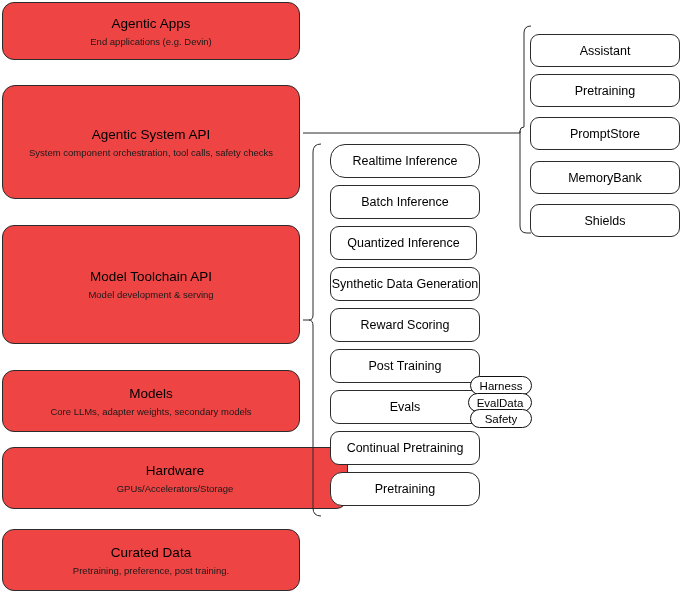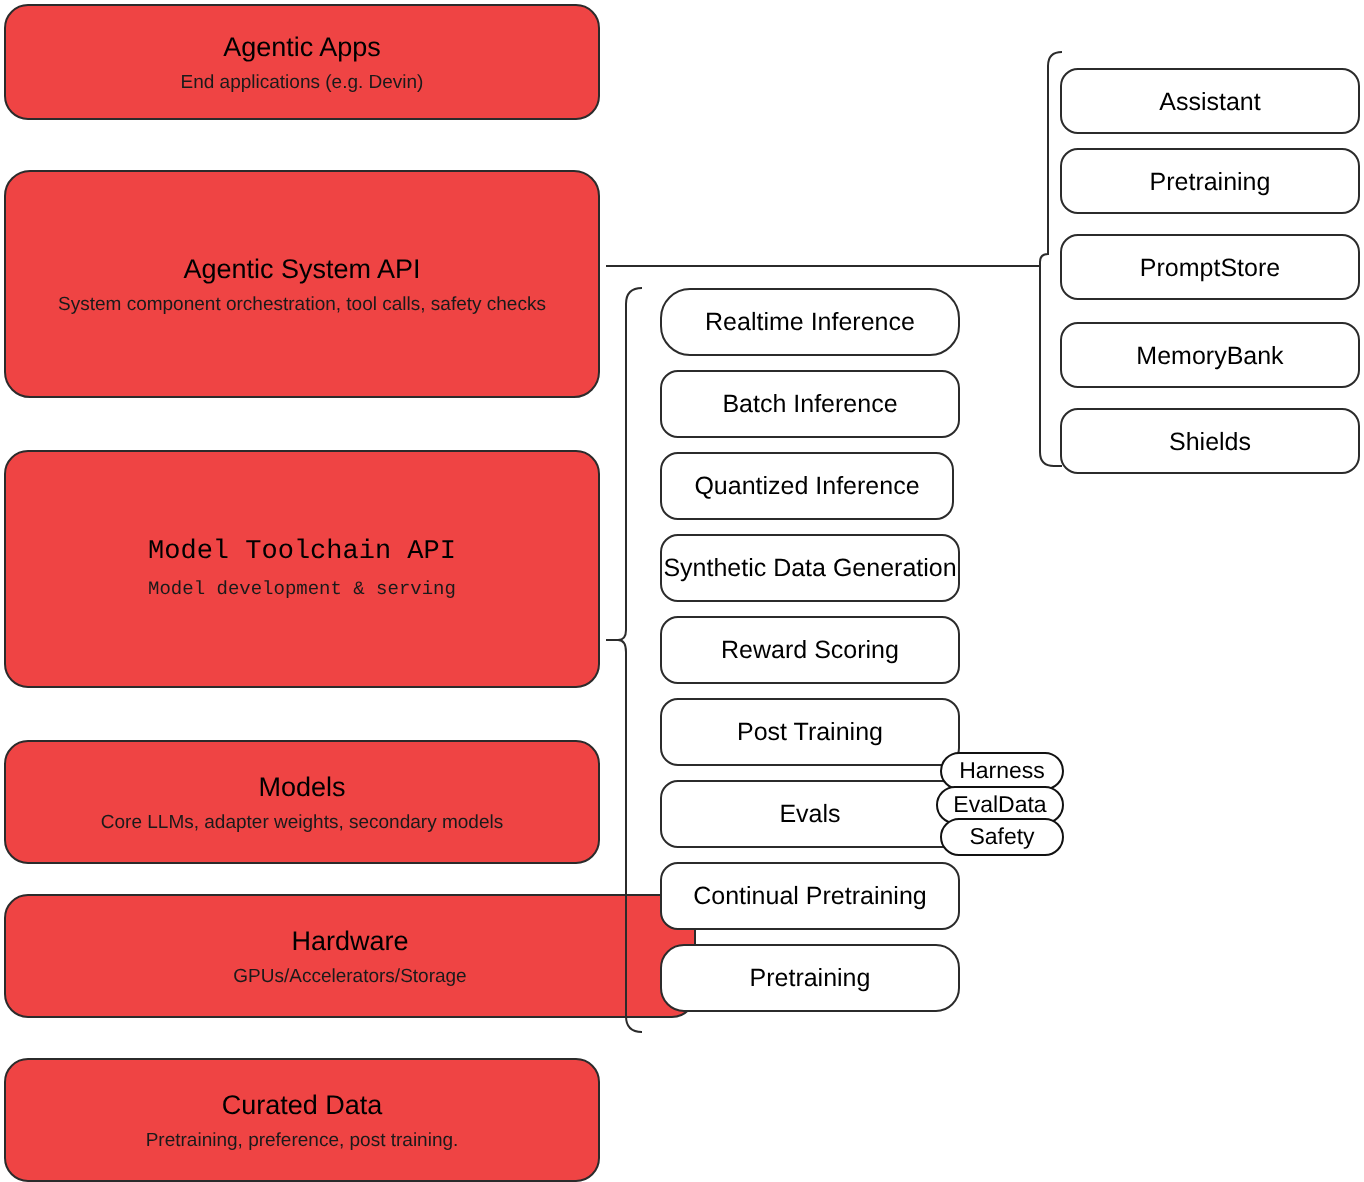--- a/index.html
+++ b/index.html
@@ -123,21 +123,21 @@
   <div class="layer-box" style="left:2px; top:2px; width:298px; height:58px;">
     <div class="layer-title">Agentic Apps</div>
     <div class="layer-sub">End applications (e.g. Devin)</div>
   </div>
 
   <div class="layer-box" style="left:2px; top:85px; width:298px; height:114px;border-radius:13px;">
     <div class="layer-title">Agentic System API</div>
     <div class="layer-sub">System component orchestration, tool calls, safety checks</div>
   </div>
 
-  <div class="layer-box" style="left:2px; top:225px; width:298px; height:119px;font-family:Liberation Mono, monospace;">
+  <div class="layer-box" style="left:2px; top:225px; width:298px; height:119px;">
     <div class="layer-title">Model Toolchain API</div>
     <div class="layer-sub">Model development &amp; serving</div>
   </div>
 
   <div class="layer-box" style="left:2px; top:370px; width:298px; height:62px;">
     <div class="layer-title">Models</div>
     <div class="layer-sub">Core LLMs, adapter weights, secondary models</div>
   </div>
 
   <div class="layer-box" style="left:2px; top:447px; width:346px; height:62px;">

